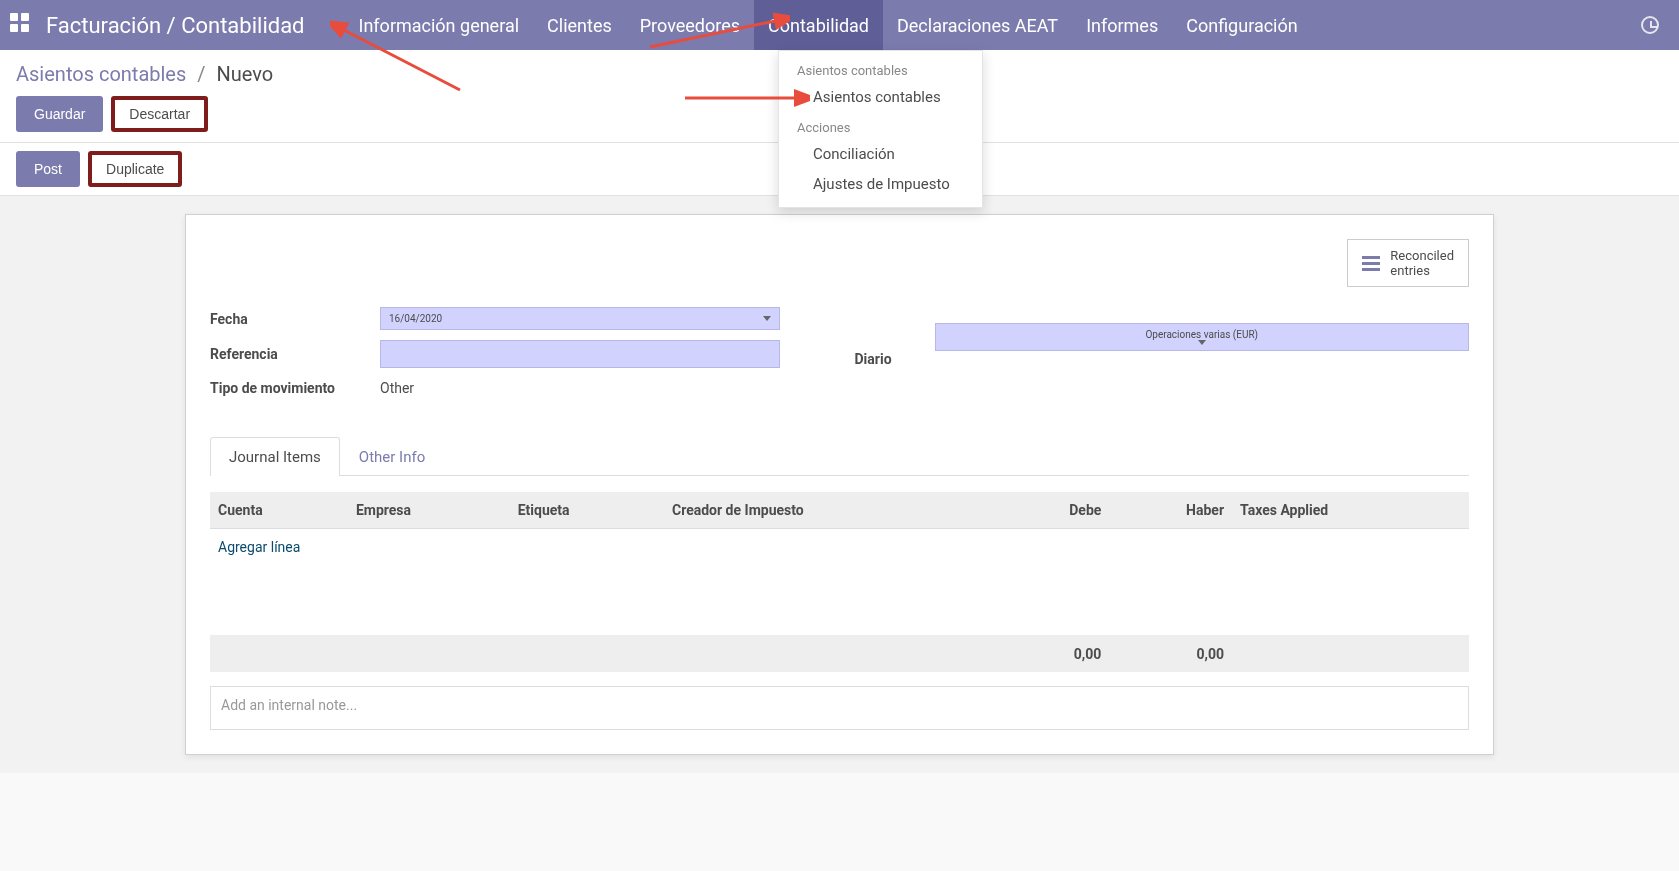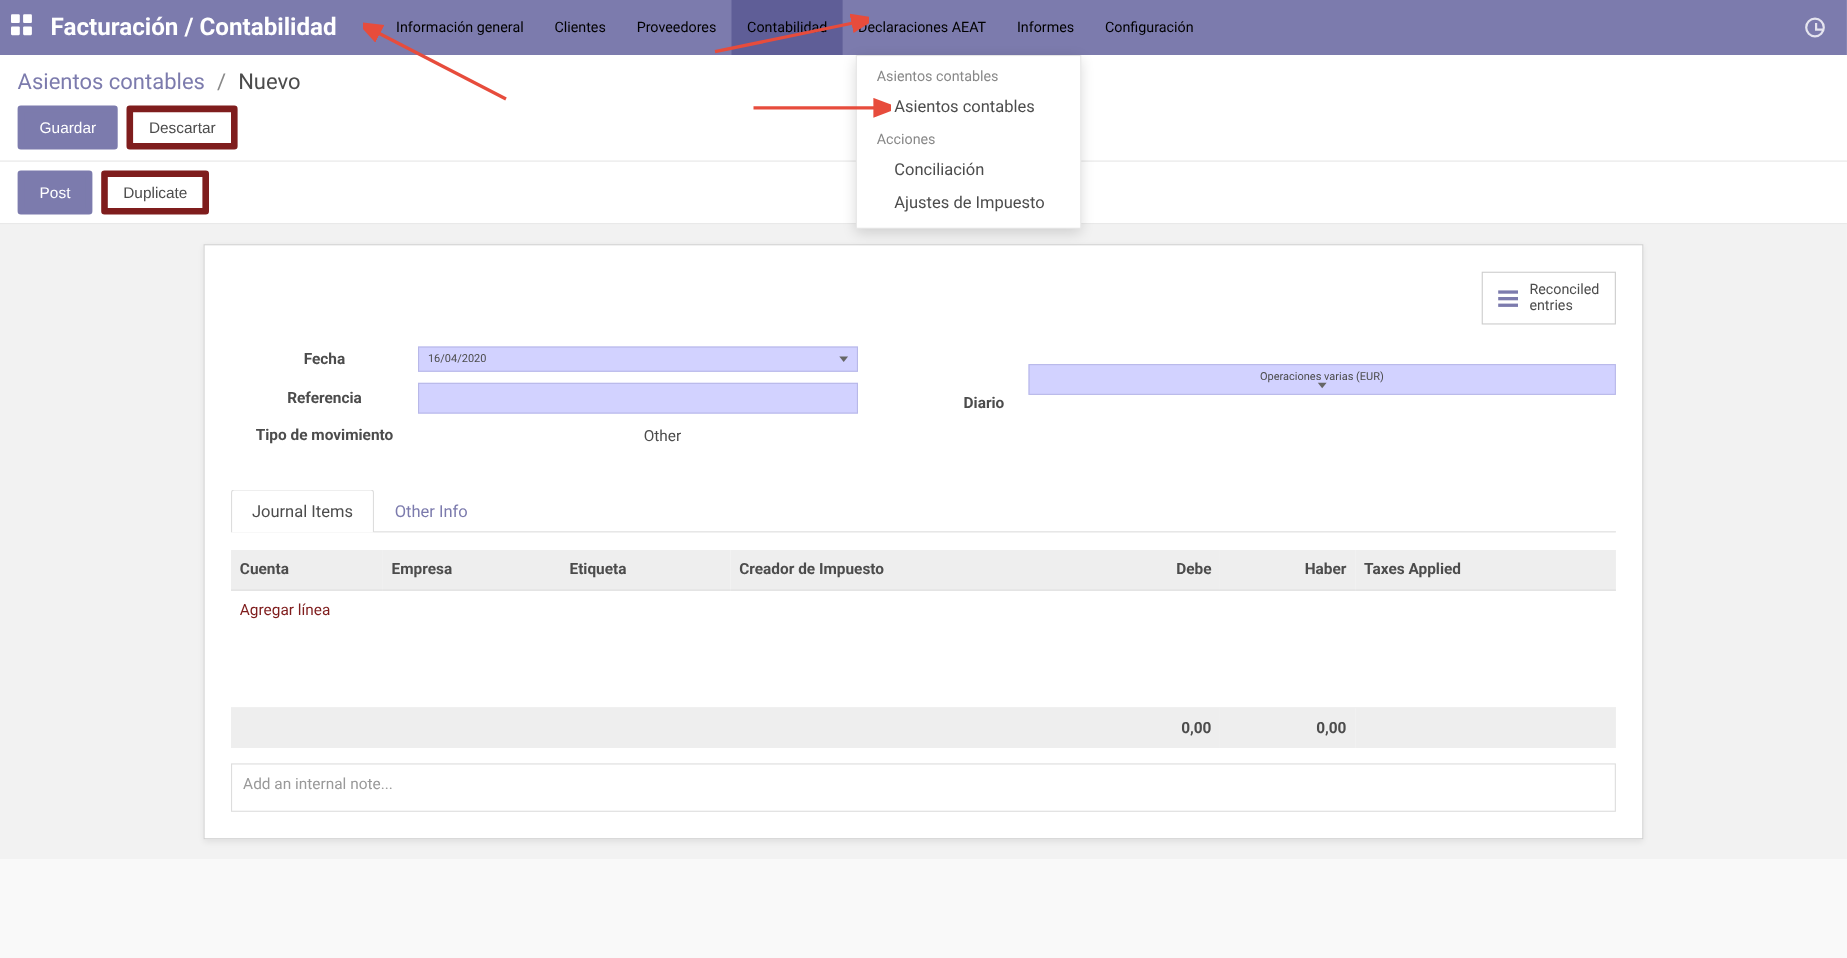--- a/index.html
+++ b/index.html
@@ -17,28 +17,28 @@
     .navbar-apps-icon {
       width: 24px; height: 24px;
       display: grid;
       grid-template-columns: repeat(2, 8px);
       grid-template-rows: repeat(2, 8px);
       gap: 3px;
       margin-right: 12px;
       cursor: pointer;
     }
     .navbar-apps-icon span { background: #fff; border-radius: 1px; }
-    .navbar-title { font-size: 22px; font-weight: 700; margin-right: 40px; white-space: nowrap; }
+    .navbar-title { font-size: 22px; font-weight: 400; margin-right: 40px; white-space: nowrap; }
     .navbar-menu { display: flex; align-items: stretch; height: 100%; }
     .navbar-menu-item {
       display: flex; align-items: center;
       padding: 0 14px;
-      font-size: 13px;
-      cursor: pointer;
-      color: #000000;
+      font-size: 18px;
+      cursor: pointer;
+      color: #ffffff;
       white-space: nowrap;
     }
     .navbar-menu-item.active { background: #5f5e97; }
     .navbar-spacer { flex: 1; }
     .navbar-right { display: flex; align-items: center; padding-right: 10px; }
     .clock-icon {
       width: 18px; height: 18px; border: 2px solid rgba(255,255,255,0.8); border-radius: 50%;
       position: relative;
     }
     .clock-icon::after {
@@ -78,21 +78,21 @@
     }
     .breadcrumb {
       font-size: 20px;
       margin-bottom: 10px;
     }
     .breadcrumb-link { color: #7c7bad; cursor: pointer; }
     .breadcrumb-sep { color: #888; margin: 0 6px; }
     .breadcrumb-current { color: #4c4c4c; }
     .cp-buttons { display: flex; gap: 8px; margin-bottom: 10px; }
     .btn {
-      border: 6px solid #7f1d1d;
+      border: 4px solid #7f1d1d;
       background: #fff;
       padding: 6px 14px;
       font-size: 14px;
       border-radius: 3px;
       cursor: pointer;
       color: #4c4c4c;
     }
     .btn-primary { background: #7c7bad; color: #fff; border-color: #7c7bad; }
 
     
@@ -139,21 +139,20 @@
     }
     .hamburger-icon {
       display: flex; flex-direction: column; gap: 3px;
     }
     .hamburger-icon span { width: 18px; height: 3px; background: #7c7bad; }
 
     .form-group {
       display: flex;
       gap: 30px;
       margin-bottom: 10px;
-      text-align: center;
     }
     .form-col { flex: 1; }
     .form-row {
       display: flex;
       align-items: center;
       margin-bottom: 10px;
     }
     .form-label {
       width: 170px;
       font-size: 14px;
@@ -211,21 +210,21 @@
     }
     .table th {
       background: #eee;
       text-align: left;
       padding: 10px 8px;
       font-weight: 700;
       border-bottom: 1px solid #ddd;
     }
     .table th.num { text-align: right; }
     .table td { padding: 10px 8px; }
-    .add-line { color: #7f1d1d; cursor: pointer; }
+    .add-line { color: #0c4a6e; cursor: pointer; }
     .table-spacer td { height: 70px; border-bottom: 1px solid #eee; }
     .table-footer td { background: #eee; font-weight: 700; text-align: right; padding: 10px 8px; }
 
     .note-area {
       margin-top: 14px;
       border: 1px solid #ddd;
       padding: 10px;
       font-size: 14px;
       color: #999;
       min-height: 44px;

